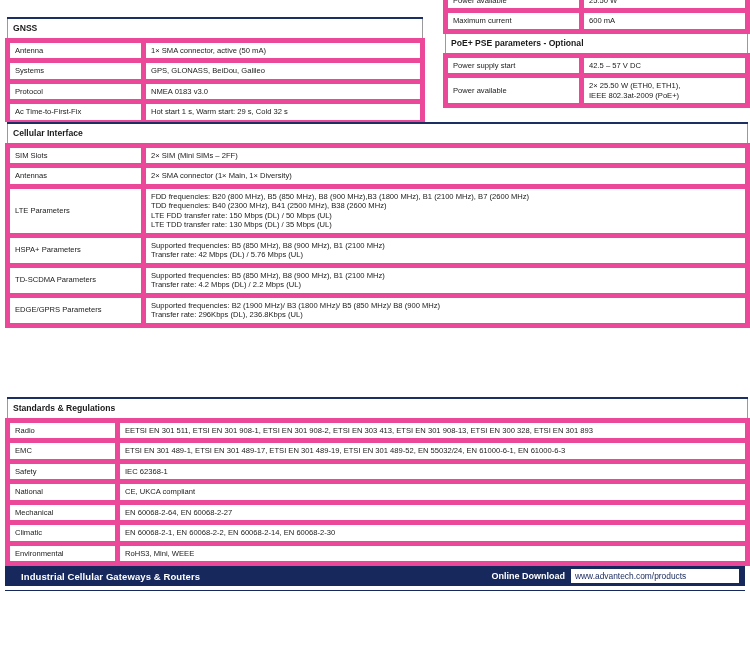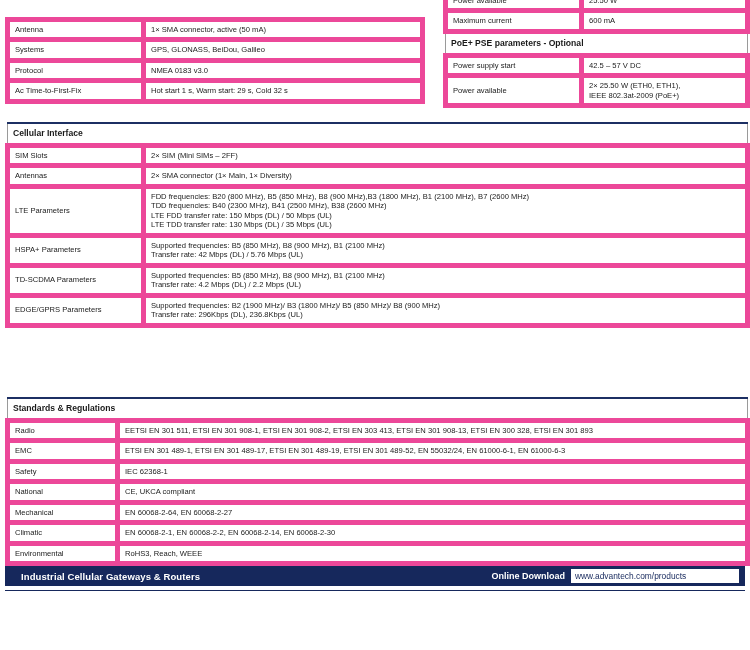--- a/index.html
+++ b/index.html
@@ -113,20 +113,23 @@
 <body>
 
 <div class="page">
 
   <table class="spec" id="gnss-table">
     <colgroup>
         <col class="c1">
         <col class="c2">
       </colgroup>
     <tbody>
+      <tr class="section-head">
+        <td colspan="2">GNSS</td>
+      </tr>
       <tr>
         <td class="label">Antenna</td>
         <td>
             <span class="cellline">1× SMA connector, active (50 mA)</span>
           </td>
       </tr>
       <tr>
         <td class="label">Systems</td>
         <td>
             <span class="cellline">GPS, GLONASS, BeiDou, Galileo</span>
@@ -279,21 +282,21 @@
       </tr>
       <tr>
         <td class="label">Climatic</td>
         <td>
             <span class="cellline">EN 60068-2-1, EN 60068-2-2, EN 60068-2-14, EN 60068-2-30</span>
           </td>
       </tr>
       <tr>
         <td class="label">Environmental</td>
         <td>
-            <span class="cellline">RoHS3, Reach, WEEE</span>
+            <span class="cellline">RoHS3, Mini, WEEE</span>
           </td>
       </tr>
     </tbody>
   </table>
 
   <div class="footer">
     <span class="footer-title">Industrial Cellular Gateways &amp; Routers</span>
     <span class="footer-spacer"></span>
     <span class="footer-dl-label">Online Download</span>
     <span class="footer-url">www.advantech.com/products</span>

